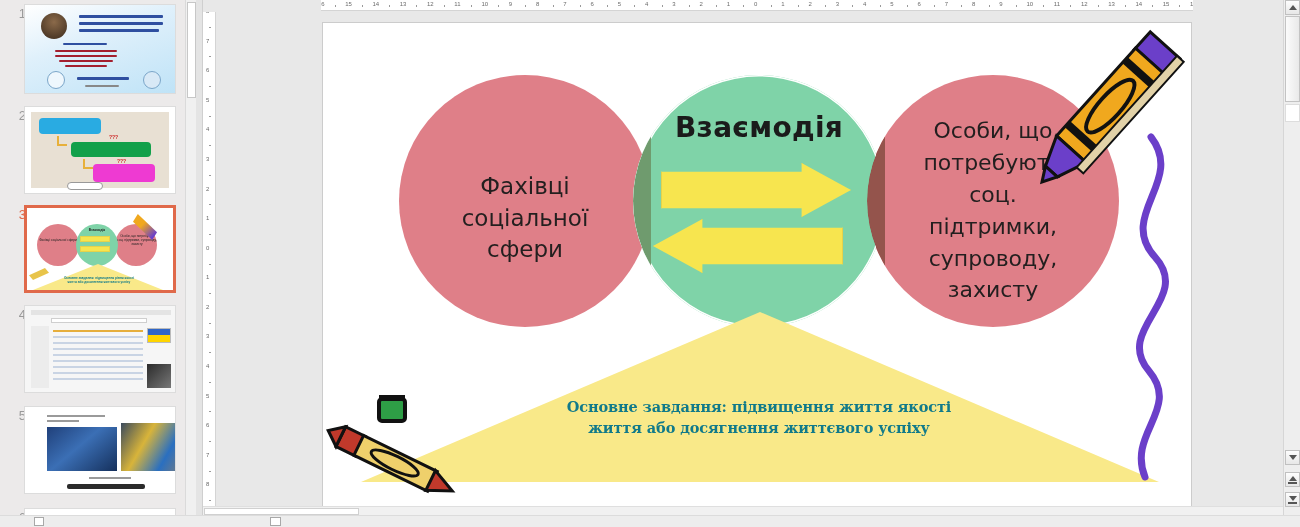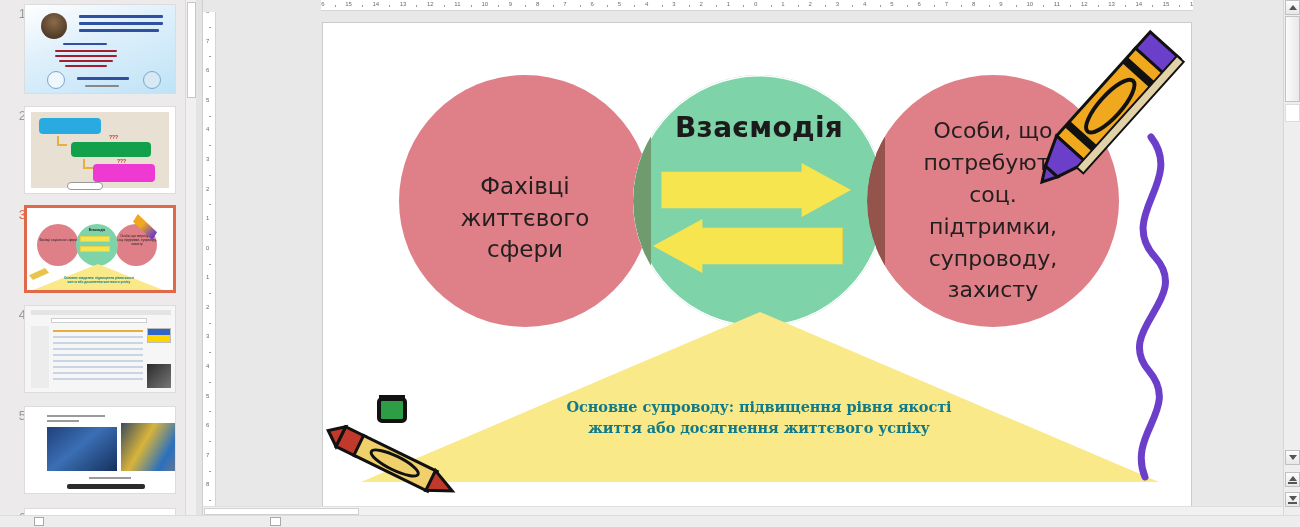--- a/index.html
+++ b/index.html
@@ -429,35 +429,35 @@
 <div id="editor">
   <div id="slide">
 
     <div class="circle" id="circle-left"></div>
     <div class="circle" id="circle-right"></div>
     <div class="circle" id="circle-center"></div>
     <div id="overlap-left"></div>
     <div id="overlap-right"></div>
 
     <div class="circle-text" id="text-left" style="white-space:pre-line;">Фахівці
-життєвого
+соціальної
 сфери</div>
     <div id="title-center">Взаємодія</div>
     <div class="circle-text" id="text-right" style="white-space:pre-line;">Особи, що
 потребують
 соц.
 підтримки,
 супроводу,
 захисту</div>
 
     <div class="arrow" id="arrow-right"></div>
     <div class="arrow" id="arrow-left"></div>
 
     <div id="triangle"></div>
-    <div id="triangle-text" style="white-space:pre-line;">Основне супроводу: підвищення рівня якості
+    <div id="triangle-text" style="white-space:pre-line;">Основне завдання: підвищення життя якості
 життя або досягнення життєвого успіху</div>
 
     <svg id="squiggle" viewBox="0 0 110 350">
       <path d="M58,4 C92,48 24,82 62,124 C100,166 20,196 56,238 C88,276 34,300 52,344" stroke="#6B3FC9" stroke-width="7" fill="none" stroke-linecap="round"></path>
     </svg>
 
     <svg id="crayon-top" viewBox="0 0 180 190">
       <g transform="rotate(42 90 95)">
         <rect x="60" y="6" width="40" height="24" fill="#6B3FC9" stroke="#111" stroke-width="3"></rect>
         <rect x="60" y="28" width="40" height="118" fill="#F0A81E" stroke="#111" stroke-width="3"></rect>

